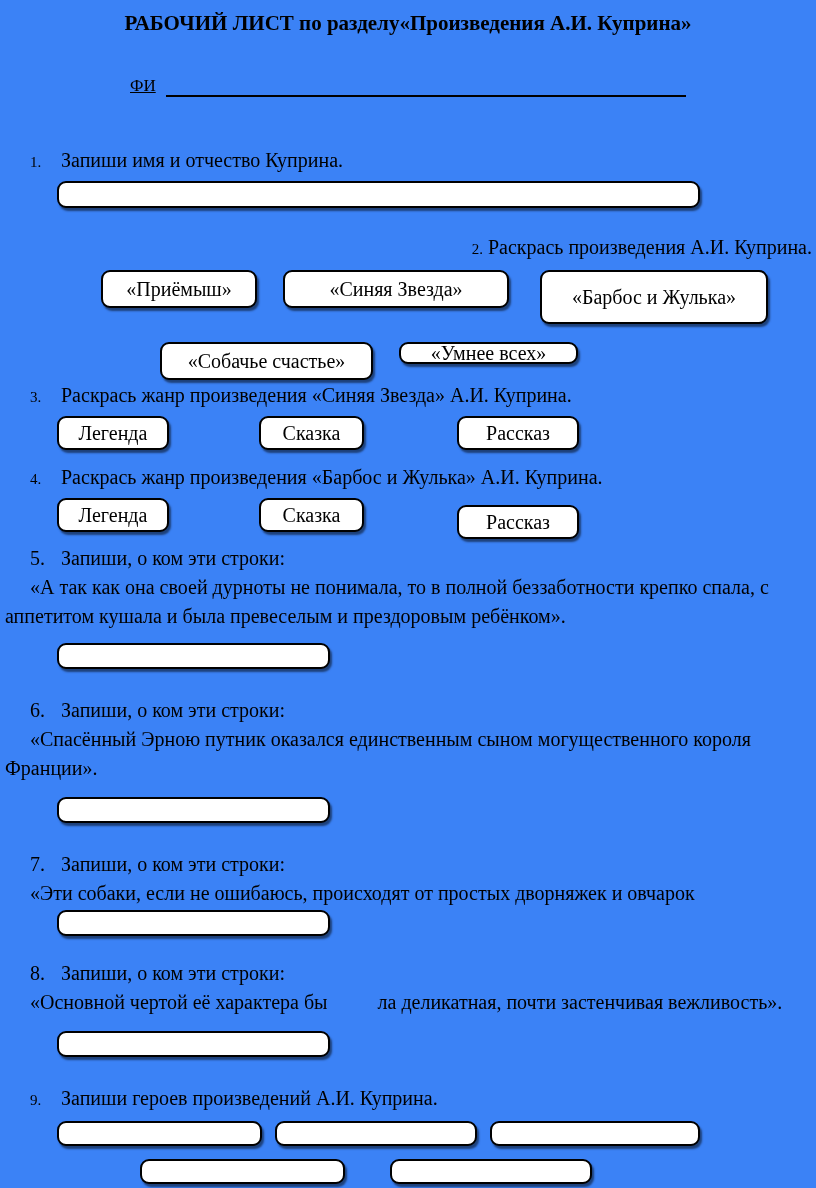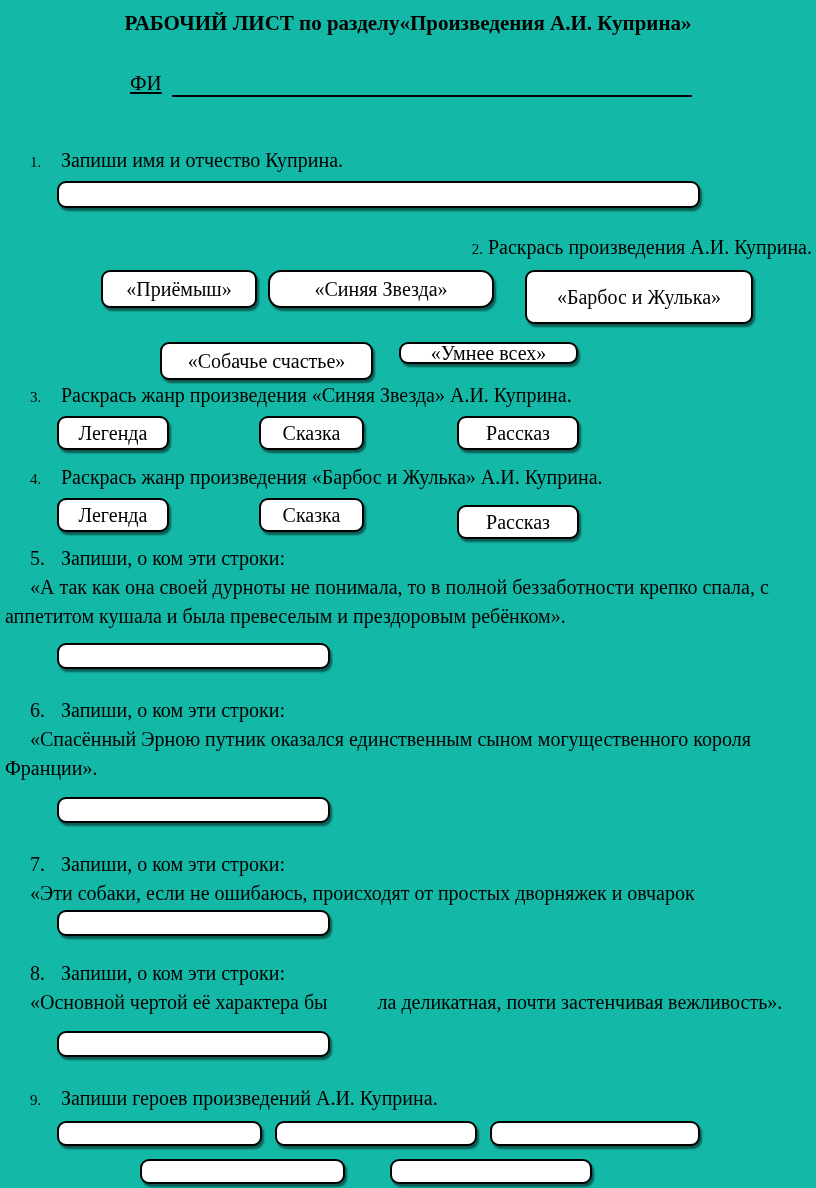--- a/index.html
+++ b/index.html
@@ -1,43 +1,43 @@
 <!DOCTYPE html>
 <html><head>
 <meta charset="utf-8">
 <style>
   html,body { margin:0; padding:0; background:#fff; }
   .page {
     position:relative; width:816px; height:1188px; margin:0 auto;
-    background:#14b8a6; color:#000; overflow:hidden;
+    background:#3b82f6; color:#000; overflow:hidden;
     font-family:"Liberation Serif", serif; font-size:20px; line-height:1.3;
   }
   .title { padding-top:10px; text-align:center; font-weight:700; font-size:21px; }
 
   .fi-row { display:flex; align-items:flex-end; margin:32px 0 0 130px; }
-  .fi-label { font-size:21px;text-decoration:underline; }
+  .fi-label { font-size:17px;text-decoration:underline; }
   .fi-line { width:520px; height:26px; margin-left:10px; border-bottom:2px solid #000; }
 
   .task-head { margin-left:30px; margin-right:4px; }
   .num { display:inline-block; min-width:26px; }
   .num.small { font-size:15px; }
 
   .box {
     background:#fff; border:2px solid #000; border-radius:9px;
     box-shadow:2px 3px 2px rgba(0,0,0,0.5); box-sizing:border-box;
   }
   .opt { display:flex; align-items:center; justify-content:center; text-align:center; }
   .row { display:flex; }
 
   .ans-long  { height:27px; width:643px; margin-left:57px; }
   .ans-short { height:26px; width:273px; margin-left:57px; }
 
   .w-row1 { margin-left:57px; }
   .opt-priyomysh { width:156px; height:38px;margin-left:44px; }
-  .opt-sinyaya   { width:226px; height:38px; margin-left:11px;border-radius:13px; }
+  .opt-sinyaya   { width:226px; height:38px; margin-left:26px; }
   .opt-barbos    { width:228px; height:54px; margin-left:31px; }
   .w-row2 { margin-left:160px; }
   .opt-sobachye  { width:213px; height:38px; }
   .opt-umnee     { width:179px; height:22px; margin-left:26px; }
 
   .g-row { margin-left:57px; }
   .g1 { width:112px; height:34px; }
   .g2 { width:105px; height:34px; margin-left:90px; }
   .g3 { width:122px; height:34px; margin-left:93px; }
   .drop { position:relative; top:7px; }

